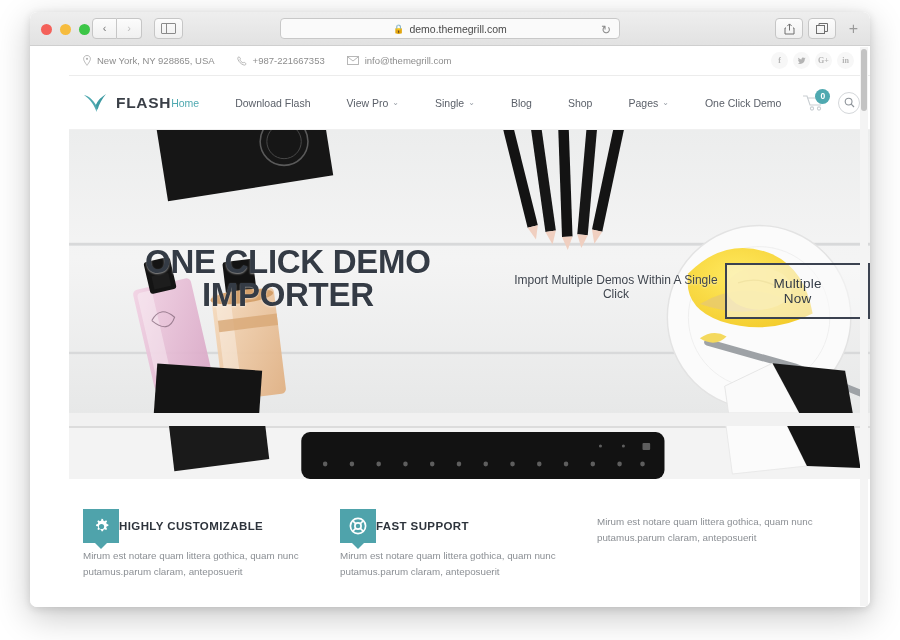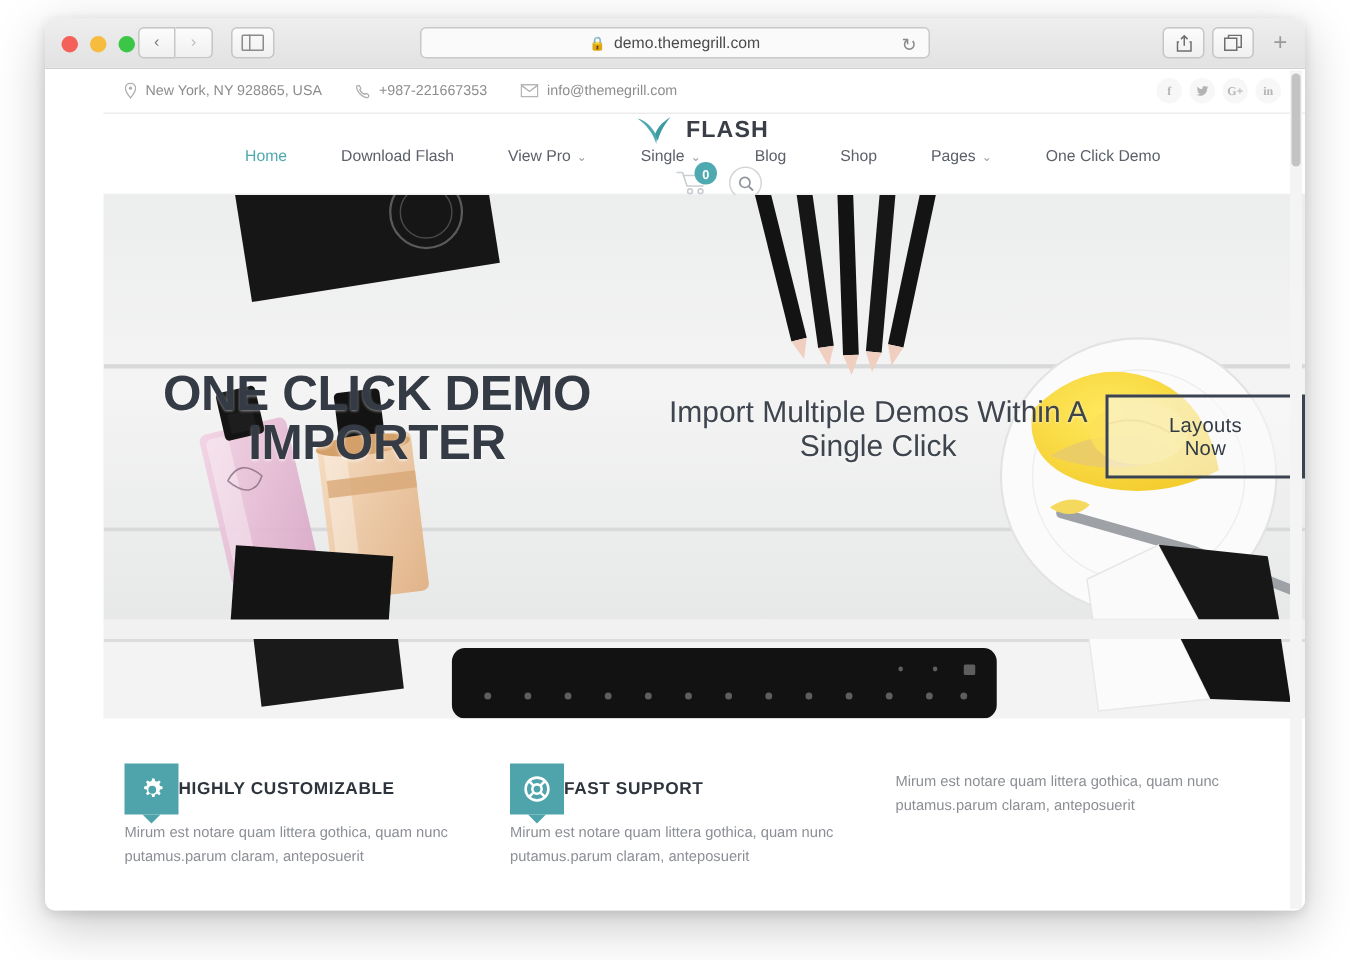--- a/index.html
+++ b/index.html
@@ -128,21 +128,20 @@
     font-family: "Liberation Serif", serif;
   }
 
   
   .mainnav {
     height: 54px;
     background: #ffffff;
     display: flex; align-items: center;
     padding: 0 16px 0 14px;
     border-bottom: 1px solid #f0f0f0;
-    flex-direction: column;
   }
   .brand { display: flex; align-items: center; gap: 9px; }
   .brand-mark { width: 24px; height: 22px; }
   .brand-name {
     font-size: 15.5px; font-weight: bold; color: #3a3f47; letter-spacing: 0.7px;
   }
   .nav-spacer { flex: 1; }
   .menu { display: flex; align-items: flex-start; gap: 36px; }
   .menu-item {
     font-size: 10.5px; color: #5b6069; white-space: nowrap;
@@ -179,21 +178,21 @@
     display: flex; flex-direction: row; align-items: center; justify-content: center;
     text-align: center;
   }
   .hero-title {
     font-size: 33px; font-weight: bold; color: #343b45;
     letter-spacing: -0.3px; line-height: 1;
     text-shadow: 0 1px 2px rgba(255,255,255,0.55);
   }
   .hero-sub {
     margin-top: 18px;
-    font-size: 20px; color: #3f454e;
+    font-size: 12px; color: #3f454e;
     text-shadow: 0 1px 2px rgba(255,255,255,0.55);
   }
   .hero-btn {
     margin-top: 25px;
     padding: 11px 33px;
     border: 2px solid #3b4250;
     background: rgba(250,250,250,0.55);
     color: #333b46; font-size: 13.5px;
     letter-spacing: 0.2px;
   }
@@ -462,21 +461,21 @@
         <path d="M686 268 L736 244 L764 296 L690 296 Z" fill="#fafafa" stroke="#e5e5e5"></path>
         <path d="M736 244 L812 252 L820 296 L764 296 Z" fill="#171717"></path>
 
         <rect x="242" y="368" width="378" height="54" rx="9" fill="#131313"></rect>
         <rect x="0" y="296" width="838" height="0" fill="none"></rect>
       </svg>
 
       <div class="hero-overlay">
         <div class="hero-title">ONE CLICK DEMO IMPORTER</div>
         <div class="hero-sub">Import Multiple Demos Within A Single Click</div>
-        <div class="hero-btn">Layouts Now</div>
+        <div class="hero-btn">Multiple Now</div>
       </div>
     </div>
 
     <div style="height:53px; position:relative; overflow:hidden; background:#f2f2f2;">
       <svg viewBox="0 0 838 53" preserveAspectRatio="none" style="position:absolute;inset:0;width:100%;height:100%">
         <rect x="0" y="0" width="838" height="53" fill="#f3f3f3"></rect>
         <rect x="0" y="0" width="838" height="2" fill="#dcdcdc"></rect>
         <rect x="105" y="-40" width="100" height="80" transform="rotate(-7 150 0)" fill="#1a1a1a"></rect>
         <rect x="243" y="6" width="380" height="47" rx="9" fill="#121212"></rect>
         <g fill="#5e5e5e">

